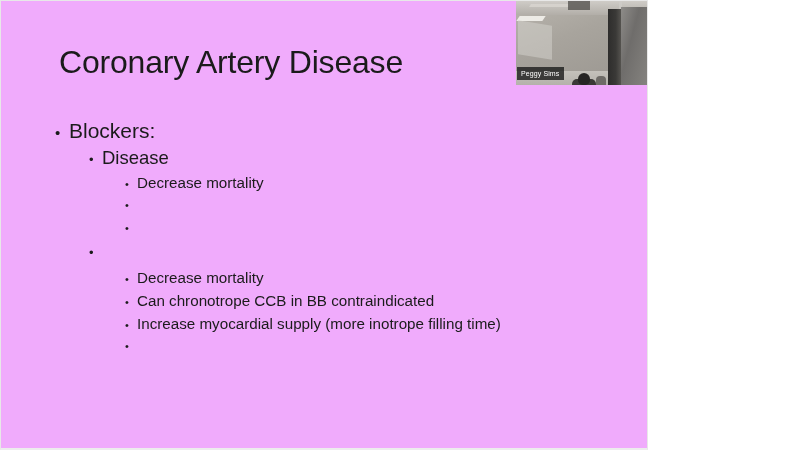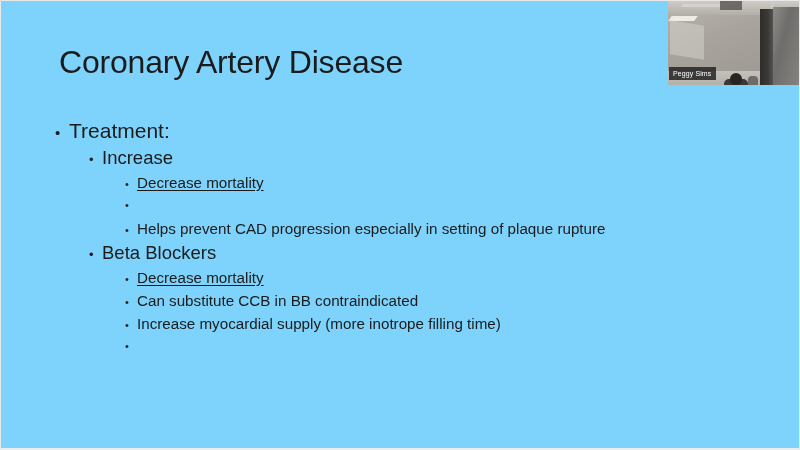--- a/index.html
+++ b/index.html
@@ -9,23 +9,23 @@
   }
   body {
     width: 800px;
     height: 450px;
     overflow: hidden;
     font-family: "Liberation Sans", sans-serif;
   }
 
   #slide-root {
     position: relative;
-    width: 800px;
+    width: 648px;
     height: 450px;
-    background: #7dd3fc;
+    background: #f0abfc;
     box-sizing: border-box;
     border: 1px solid #e8e8e8;
     border-bottom: 2px solid #ededed;
     overflow: hidden;
   }
 
   
   #slide-title {
     position: absolute;
     left: 58px;
@@ -93,21 +93,20 @@
     font-size: 15.2px;
     line-height: 23px;
   }
   .lvl3 .bullet-mark {
     width: 12px;
     font-size: 11px;
     line-height: 23px;
   }
 
   .underlined {
-    text-decoration: underline;
     text-underline-offset: 2px;
   }
 
   
   #video-overlay {
     position: absolute;
     right: 0;
     top: 0;
     width: 131px;
     height: 84px;
@@ -235,48 +234,46 @@
 </head>
 <body>
 
 <div id="slide-root">
 
   <div id="slide-title">Coronary Artery Disease</div>
 
   <div id="slide-body">
       <div class="bullet-row lvl1">
         <span class="bullet-mark">•</span>
-        <span class="bullet-text">Treatment:</span>
+        <span class="bullet-text">Blockers:</span>
       </div>
       <div class="bullet-row lvl2">
         <span class="bullet-mark">•</span>
-        <span class="bullet-text">Increase</span>
+        <span class="bullet-text">Disease</span>
       </div>
       <div class="bullet-row lvl3">
         <span class="bullet-mark">•</span>
         <span class="bullet-text underlined">Decrease mortality</span>
       </div>
       <div class="bullet-row lvl3">
         <span class="bullet-mark">•</span>
       </div>
       <div class="bullet-row lvl3">
         <span class="bullet-mark">•</span>
-        <span class="bullet-text">Helps prevent CAD progression especially in setting of plaque rupture</span>
       </div>
       <div class="bullet-row lvl2">
         <span class="bullet-mark">•</span>
-        <span class="bullet-text">Beta Blockers</span>
       </div>
       <div class="bullet-row lvl3">
         <span class="bullet-mark">•</span>
         <span class="bullet-text underlined">Decrease mortality</span>
       </div>
       <div class="bullet-row lvl3">
         <span class="bullet-mark">•</span>
-        <span class="bullet-text">Can substitute CCB in BB contraindicated</span>
+        <span class="bullet-text">Can chronotrope CCB in BB contraindicated</span>
       </div>
       <div class="bullet-row lvl3">
         <span class="bullet-mark">•</span>
         <span class="bullet-text">Increase myocardial supply (more inotrope filling time)</span>
       </div>
       <div class="bullet-row lvl3">
         <span class="bullet-mark">•</span>
       </div>
     </div>
 

